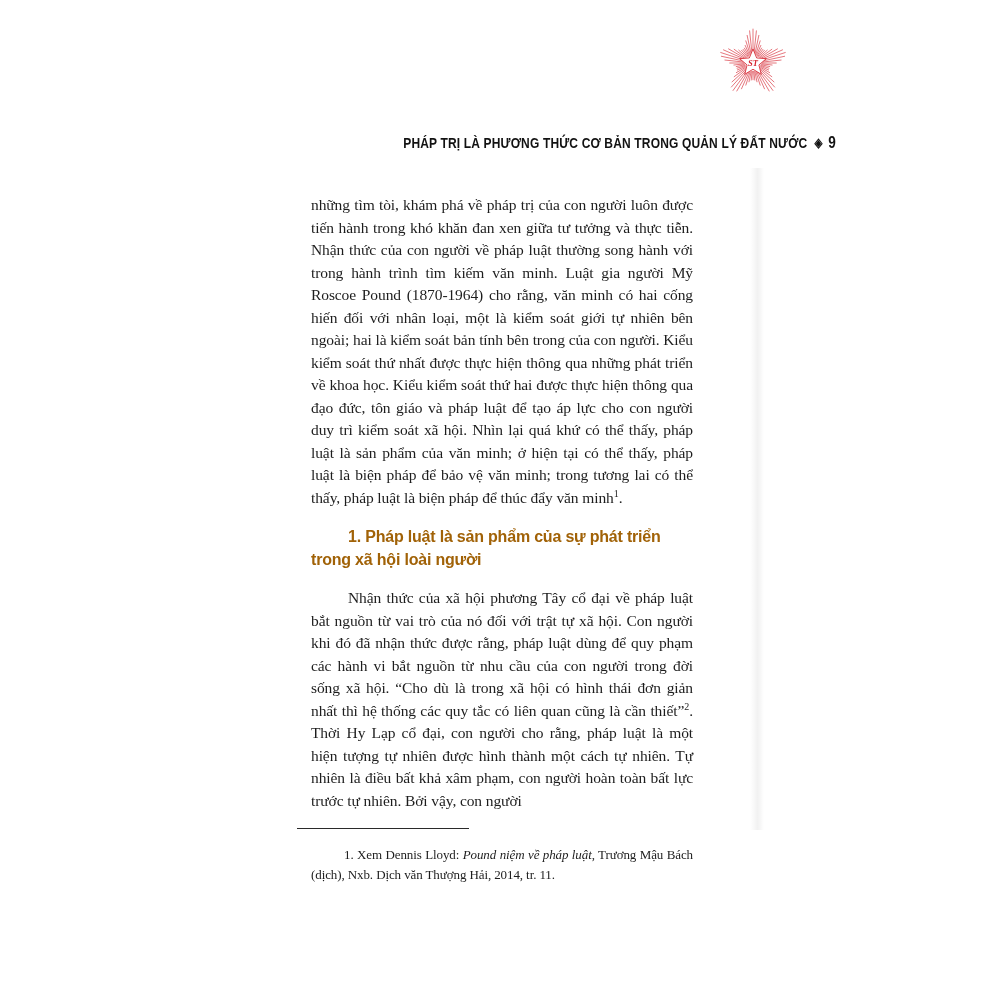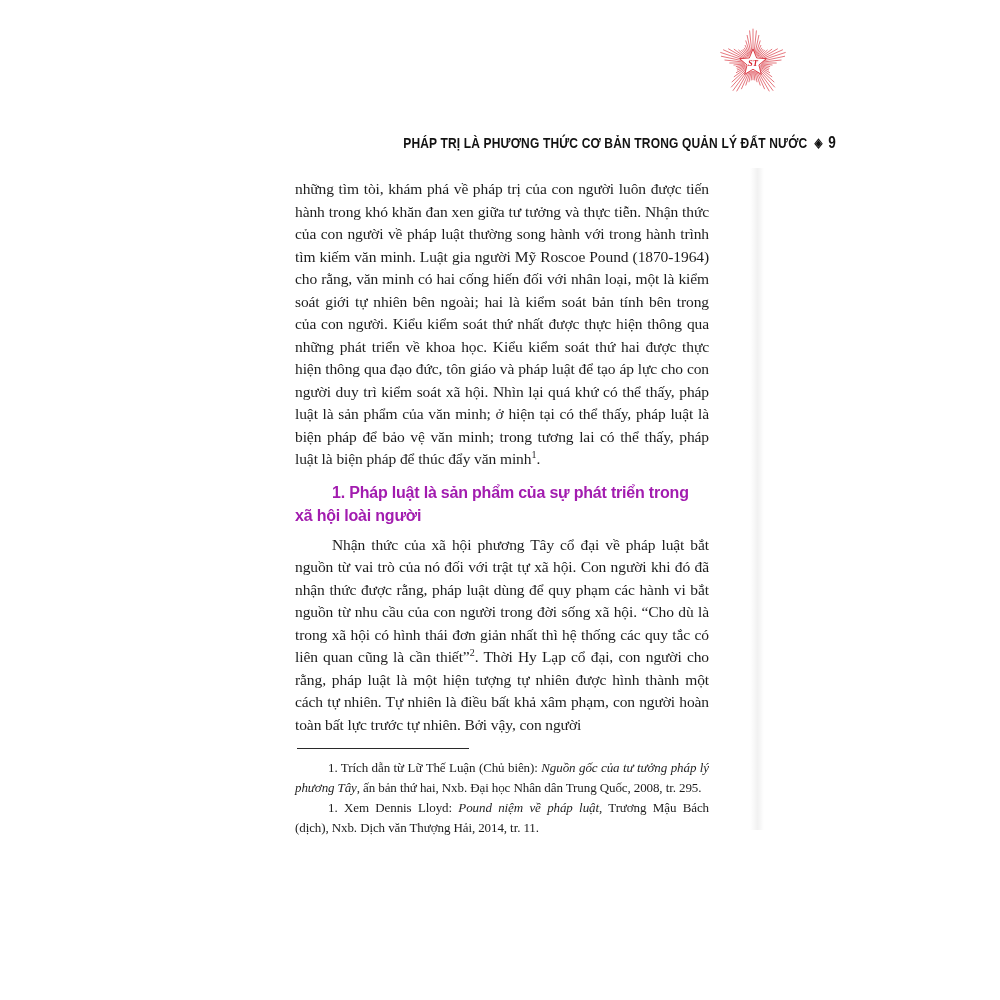--- a/index.html
+++ b/index.html
@@ -22,24 +22,24 @@
     display:inline-block;transform:scaleX(0.80);transform-origin:100% 50%;
     font-family:"Liberation Sans",sans-serif;font-weight:bold;color:#121212;
     font-size:15px;letter-spacing:0.2px;white-space:nowrap;
   }
   .header .diamond{font-size:13px;margin:0 7px 0 9px;position:relative;top:-1px;}
   .header .pagenum{font-size:17px;}
   .content{
     position:absolute;left:295px;top:178px;width:414px;
     font-size:15.5px;line-height:22.5px;letter-spacing:-0.1px;text-align:justify;
   }
-  .content p{margin:0;}
+  .content p{margin:16px;}
   sup.fn-ref{font-size:10px;line-height:0;vertical-align:super;letter-spacing:0;}
   .section-heading{
-    font-family:"Liberation Sans",sans-serif;font-weight:bold;color:#a21caf;
+    font-family:"Liberation Sans",sans-serif;font-weight:bold;color:#a16207;
     font-size:16px;line-height:23px;text-indent:37px;text-align:left;
     margin-top:10px !important;letter-spacing:-0.2px;
   }
   .para-indent{text-indent:37px;margin-top:7px !important;}
   .footnotes{margin-top:12px;}
   .fn-rule{width:172px;height:0;border-top:1.5px solid #2a2a2a;margin:0 0 9px 2px;}
   .footnote{
     font-size:13px;line-height:20px;text-indent:33px;text-align:justify;letter-spacing:-0.1px;
   }
   .logo .st-text{
@@ -131,18 +131,17 @@
 
   <p><span>những tìm tòi, khám phá về pháp trị của con người luôn được tiến hành trong khó khăn đan xen giữa tư tưởng và thực tiễn. Nhận thức của con người về pháp luật thường song hành với trong hành trình tìm kiếm văn minh. Luật gia người Mỹ Roscoe Pound (1870-1964) cho rằng, văn minh có hai cống hiến đối với nhân loại, một là kiểm soát giới tự nhiên bên ngoài; hai là kiểm soát bản tính bên trong của con người. Kiểu kiểm soát thứ nhất được thực hiện thông qua những phát triển về khoa học. Kiểu kiểm soát thứ hai được thực hiện thông qua đạo đức, tôn giáo và pháp luật để tạo áp lực cho con người duy trì kiểm soát xã hội. Nhìn lại quá khứ có thể thấy, pháp luật là sản phẩm của văn minh; ở hiện tại có thể thấy, pháp luật là biện pháp để bảo vệ văn minh; trong tương lai có thể thấy, pháp luật là biện pháp để thúc đẩy văn minh</span><sup class="fn-ref">1</sup><span>.</span></p>
 
   <p class="section-heading">1. Pháp luật là sản phẩm của sự phát triển trong xã hội loài người</p>
 
   <p class="para-indent"><span>Nhận thức của xã hội phương Tây cổ đại về pháp luật bắt nguồn từ vai trò của nó đối với trật tự xã hội. Con người khi đó đã nhận thức được rằng, pháp luật dùng để quy phạm các hành vi bắt nguồn từ nhu cầu của con người trong đời sống xã hội. “Cho dù là trong xã hội có hình thái đơn giản nhất thì hệ thống các quy tắc có liên quan cũng là cần thiết”</span><sup class="fn-ref">2</sup><span>. Thời Hy Lạp cổ đại, con người cho rằng, pháp luật là một hiện tượng tự nhiên được hình thành một cách tự nhiên. Tự nhiên là điều bất khả xâm phạm, con người hoàn toàn bất lực trước tự nhiên. Bởi vậy, con người</span></p>
 
   <div class="footnotes">
     <div class="fn-rule"></div>
 
-    <p class="footnote"><span>1. Trích dẫn từ Lữ Thế Luận (Chủ biên): </span><i>Nguồn gốc của tư tưởng pháp lý phương Tây</i><span>, ấn bản thứ hai, Nxb. Đại học Nhân dân Trung Quốc, 2008, tr. 295.</span></p>
 
     <p class="footnote"><span>1. Xem Dennis Lloyd: </span><i>Pound niệm về pháp luật</i><span>, Trương Mậu Bách (dịch), Nxb. Dịch văn Thượng Hải, 2014, tr. 11.</span></p>
   </div>
 
 </div>
 
 </body></html>

